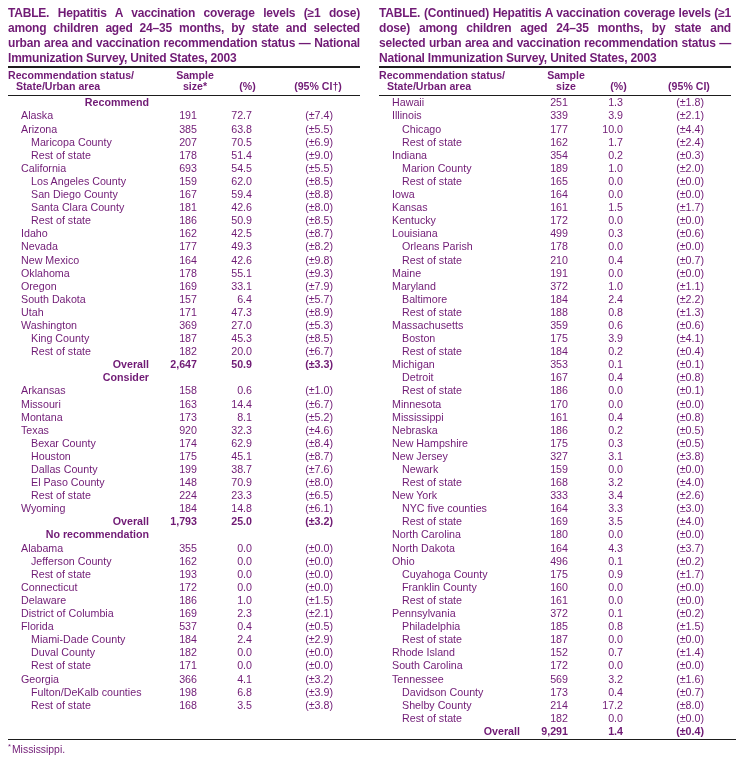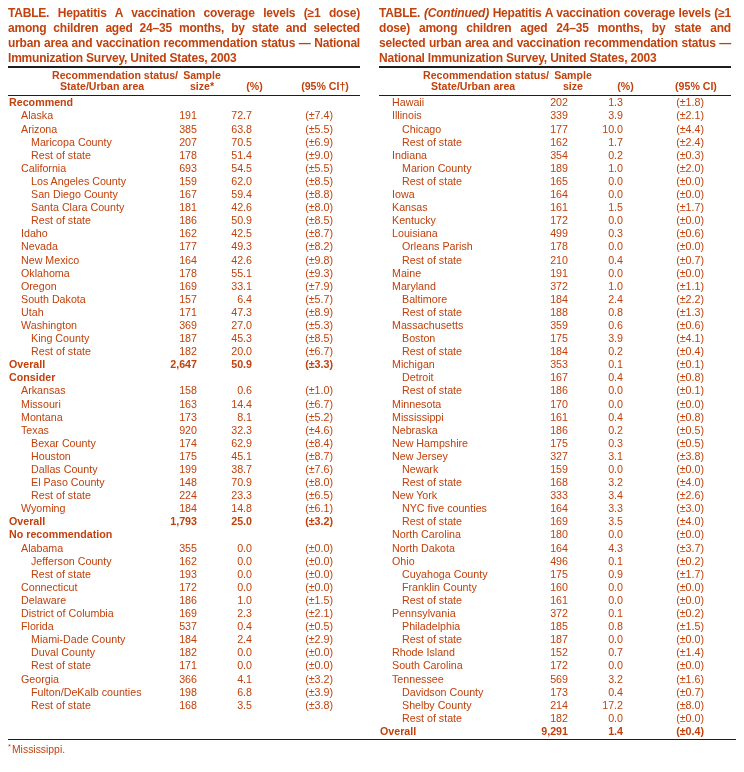--- a/index.html
+++ b/index.html
@@ -1,49 +1,49 @@
 <!DOCTYPE html>
 <html><head>
 <meta charset="utf-8">
 <style>
   html,body{margin:0;padding:0;background:#e8e8e8;}
   .page{
     width:744px;height:772px;background:#fff;box-sizing:border-box;
     padding:6px 8px 10px 8px;position:relative;overflow:hidden;
-    font-family:"Liberation Sans",sans-serif;color:#c2410c;
+    font-family:"Liberation Sans",sans-serif;color:#701a75;
   }
   .cols{display:flex;gap:19px;}
   .tcol{width:352px;flex:0 0 352px;}
   .ttitle{
     font-weight:bold;font-size:12px;line-height:15px;height:60px;
     text-align:justify;letter-spacing:-0.2px;
   }
-  .it{font-style:italic;}
+  .it{}
   .rule-heavy{height:2px;background:#1d1d1d;}
   .rule-light{height:1.4px;background:#1d1d1d;}
   .tgrid{
     display:grid;grid-template-columns:1fr 50px 55px 84px;
     padding-right:22px;
   }
   .colhead{
     font-weight:bold;font-size:10.6px;line-height:11px;
-    align-items:end;padding:2px 0 3px 0;margin-left:44px;
+    align-items:end;padding:2px 0 3px 0;
   }
   .colhead .hc{white-space:nowrap;}
   .colhead .l2{padding-left:8px;}
   .hr{text-align:center;}
   .pr2{padding-right:2px;}
   .trow{}
   .cell{
     font-size:10.7px;line-height:13.1px;white-space:nowrap;overflow:hidden;
   }
   .cell.size{text-align:right;padding-right:2px;}
   .cell.pct{text-align:right;padding-right:2px;}
   .cell.ci{text-align:right;padding-right:5px;}
-  .ind0{padding-left:1px;}
+  .ind0{padding-left:1px;text-align:right;}
   .ind1{padding-left:13px;}
   .ind2{padding-left:23px;}
   .bold{font-weight:bold;}
   .footer{margin-top:1px;}
   .footnotes{padding-top:2px;}
   .fnline{font-size:10.4px;line-height:10.6px;white-space:nowrap;}
   .fnm{font-size:7.6px;vertical-align:super;margin-right:1px;}
 </style>
 </head>
 <body>
@@ -373,21 +373,21 @@
           <div>Sample</div>
           <div>size</div>
         </div>
         <div class="hc hr pr2">(%)</div>
         <div class="hc hr">(95% CI)</div>
       </div>
       <div class="rule-light"></div>
       <div class="tbody" id="tbody-right">
           <div class="tgrid trow">
             <div class="cell label ind1">Hawaii</div>
-            <div class="cell size">202</div>
+            <div class="cell size">251</div>
             <div class="cell pct">1.3</div>
             <div class="cell ci">(±1.8)</div>
           </div>
           <div class="tgrid trow">
             <div class="cell label ind1">Illinois</div>
             <div class="cell size">339</div>
             <div class="cell pct">3.9</div>
             <div class="cell ci">(±2.1)</div>
           </div>
           <div class="tgrid trow">

